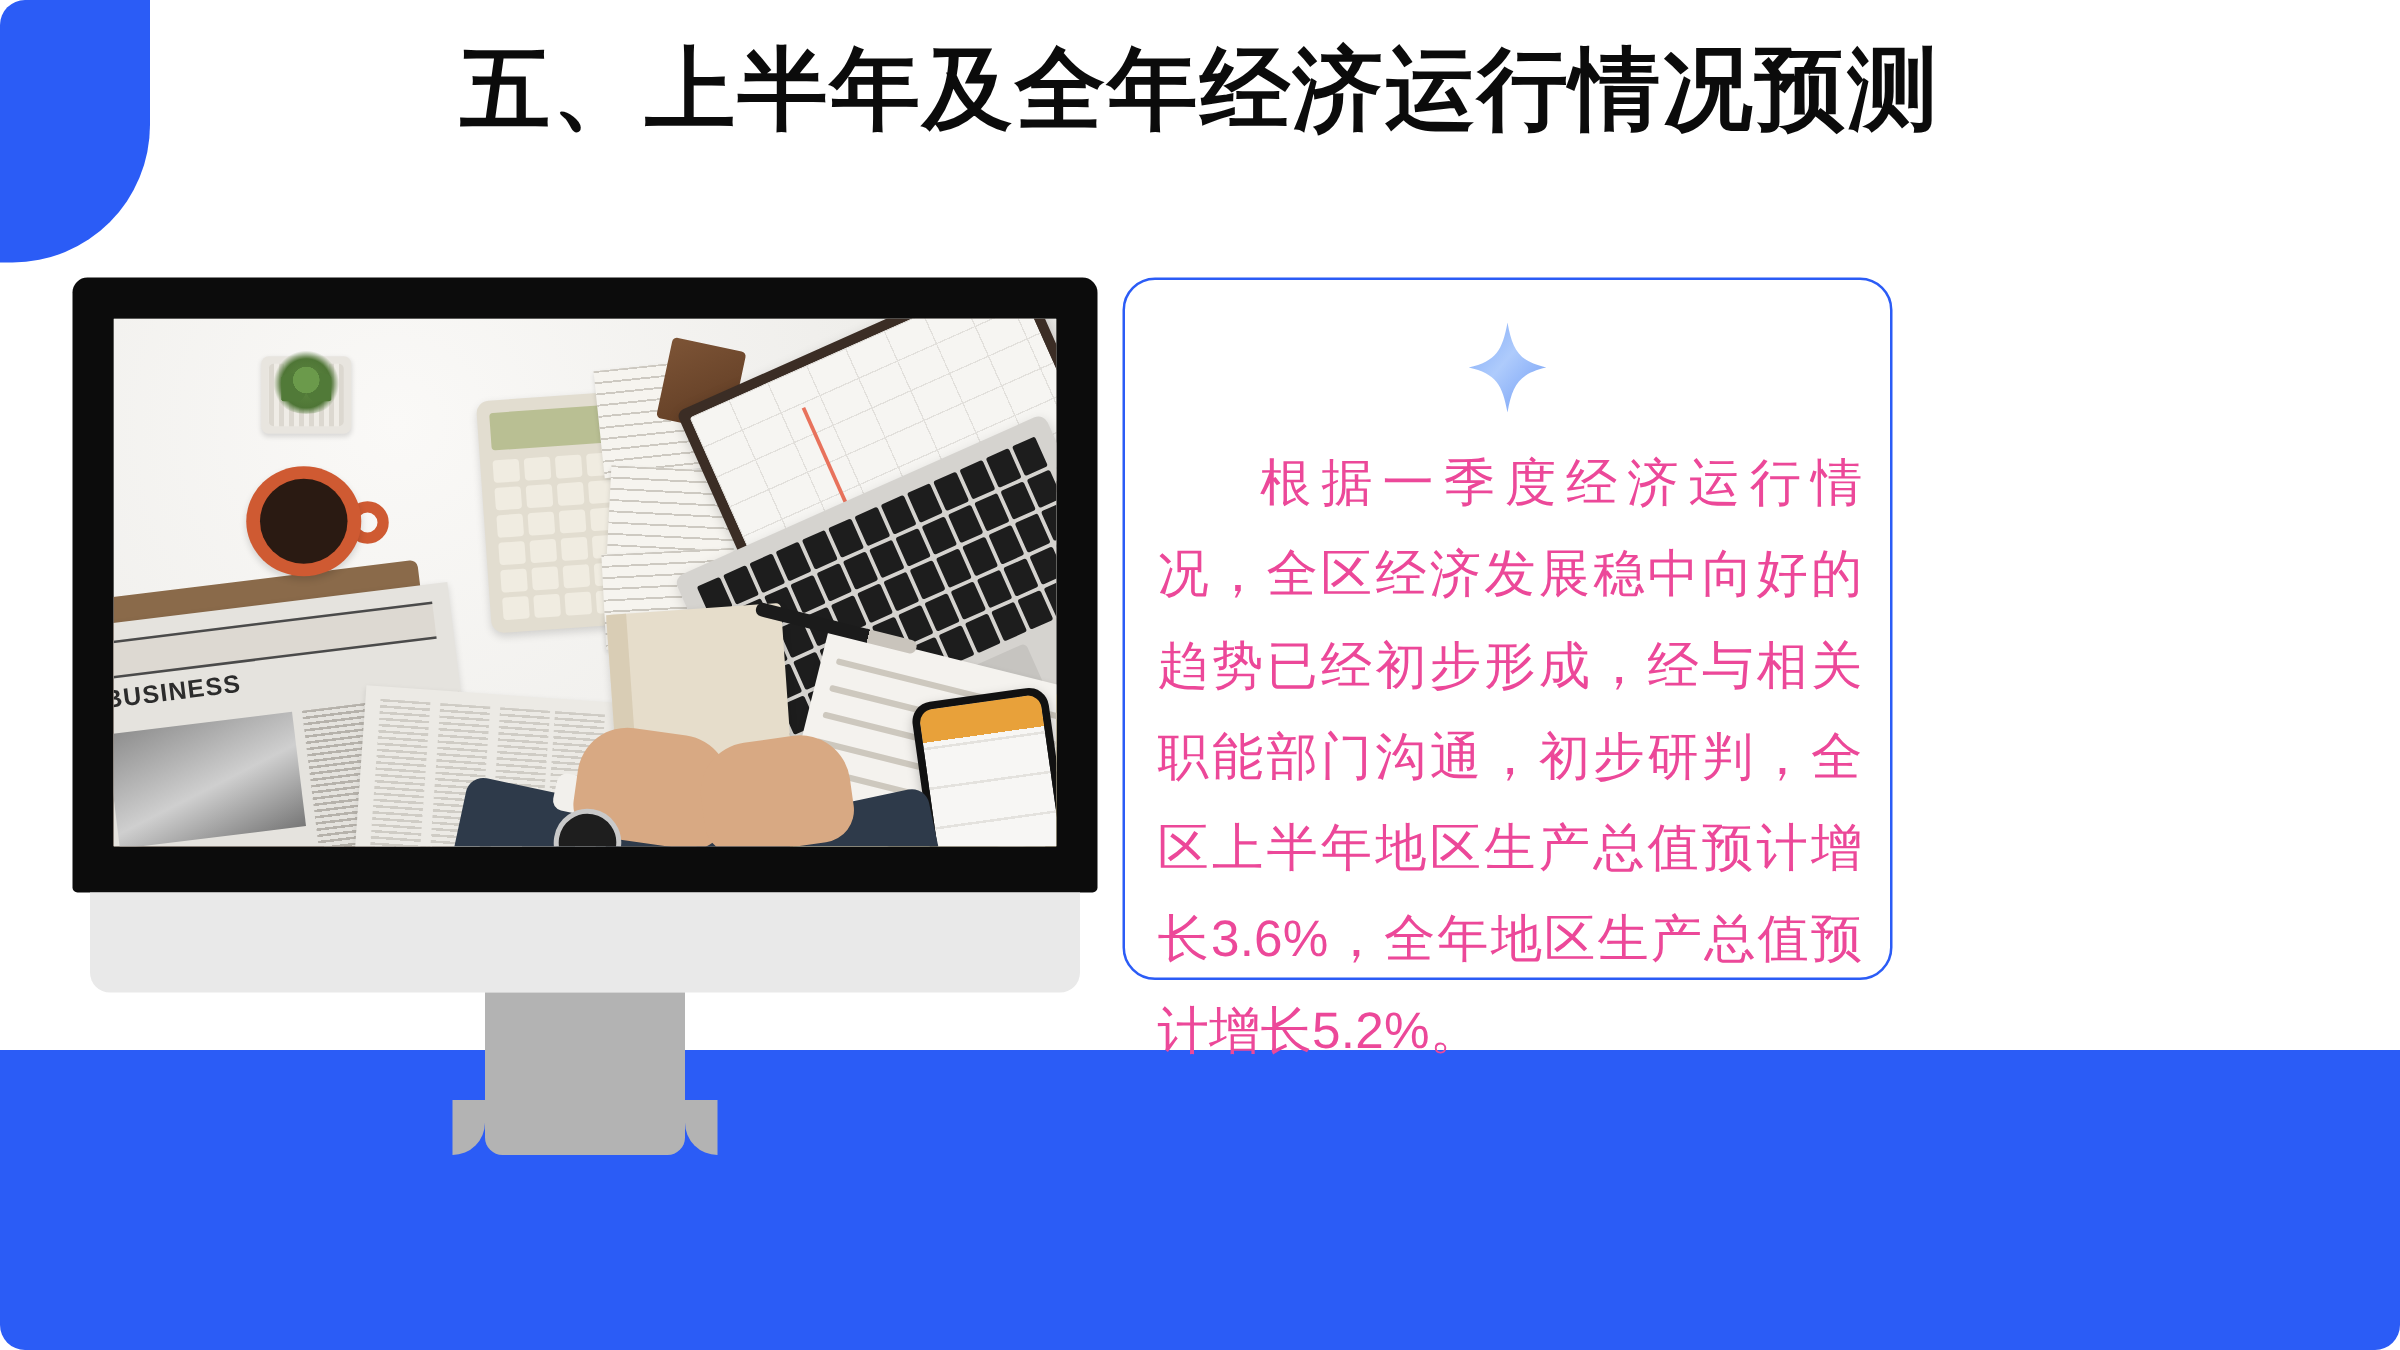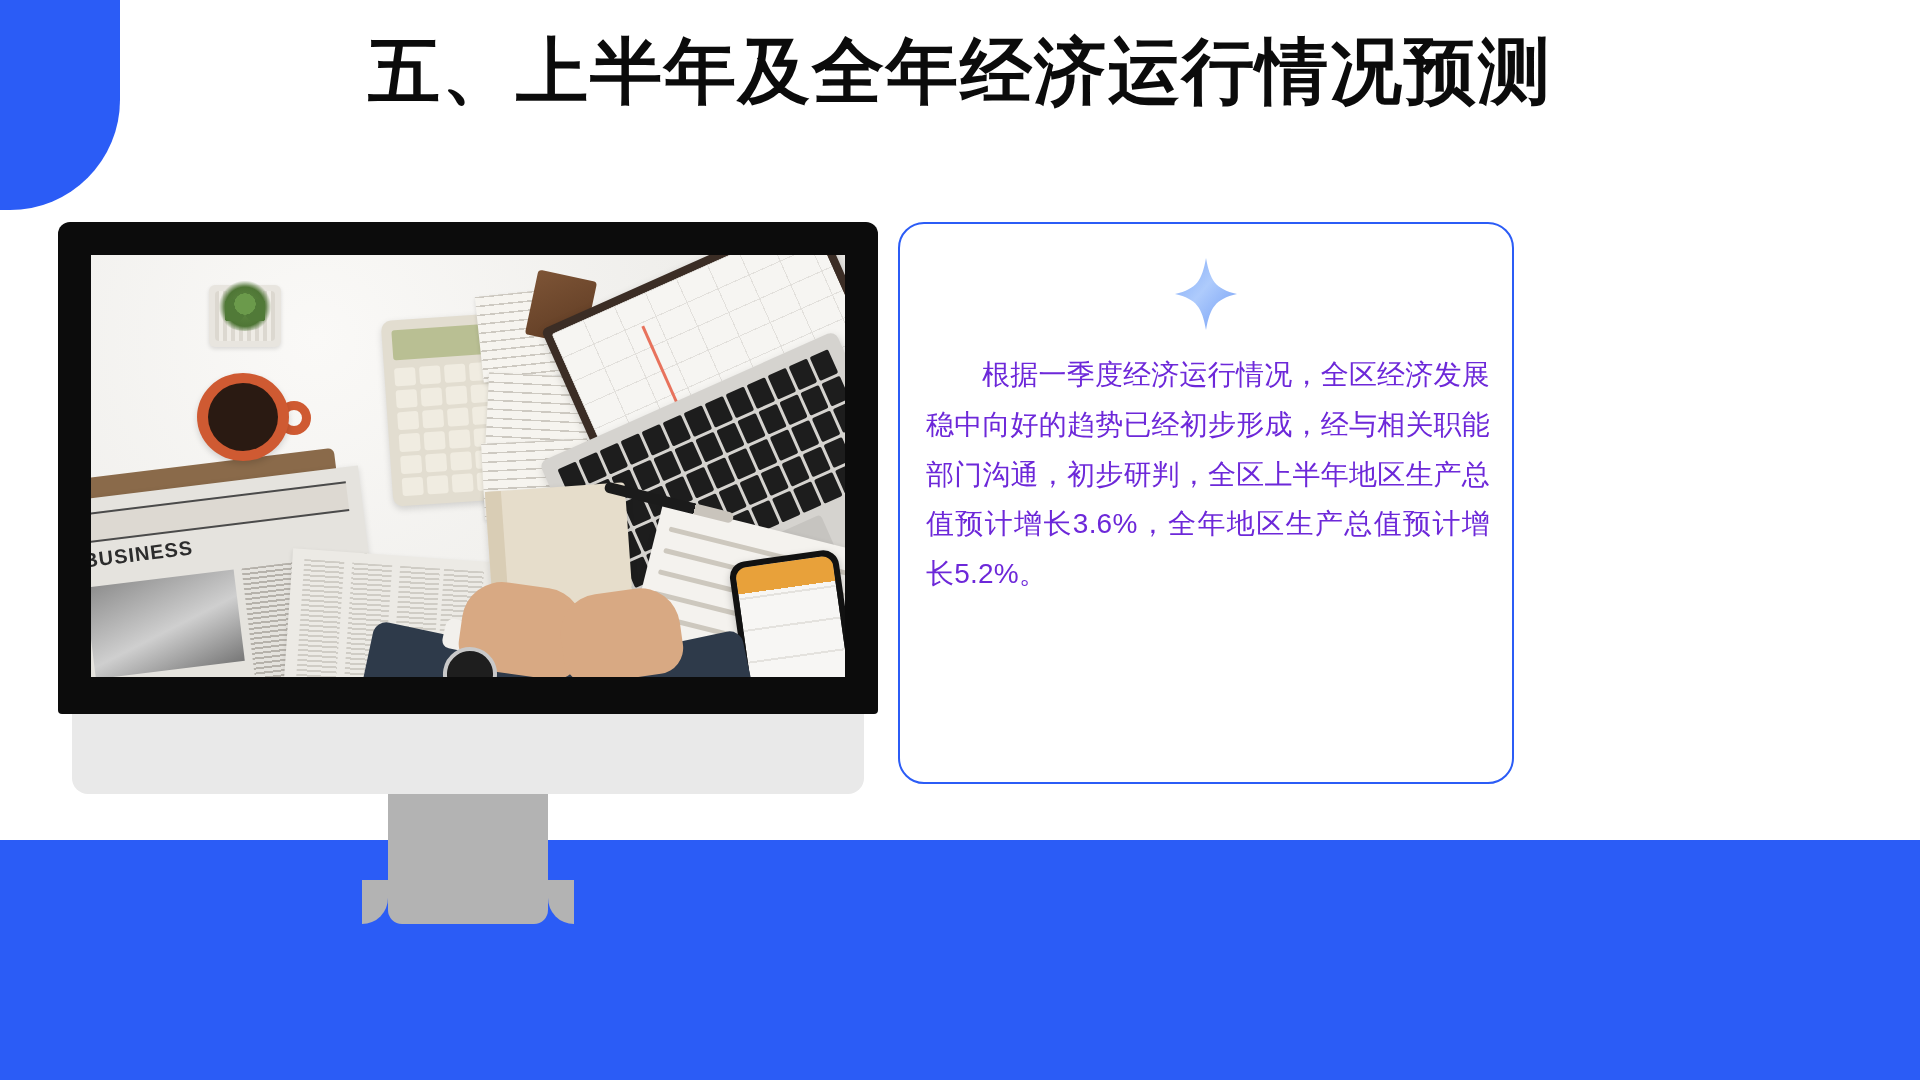--- a/index.html
+++ b/index.html
@@ -2,21 +2,21 @@
 <html><head>
 <meta charset="utf-8">
 <style>
   * { margin:0; padding:0; box-sizing:border-box; }
   html,body { width:1920px; height:1080px; overflow:hidden; }
   body {
     font-family:"Liberation Sans","DejaVu Sans",sans-serif;
     background:#ffffff;
     position:relative;
   }
-  .slide { position:absolute; inset:0; overflow:hidden; background:#fff; }
+  .slide { position:absolute; inset:0; overflow:hidden; background:#fff;border-radius:20px; }
   .deco-left-strip{
     position:absolute; left:0; top:-30px;
     width:120px; height:240px;
     background:#2B5CF6;
     border-bottom-right-radius:110px;
     z-index:1;
   }
   .deco-bottom-band {
     position:absolute; left:0; bottom:0;
     width:100%; height:240px;
@@ -311,23 +311,23 @@
     width:616px; height:562px;
     background:#ffffff;
     border:2px solid #2B5CF6;
     border-radius:26px;
     z-index:6;
     padding:0 26px;
   }
   .sparkle { position:absolute; left:50%; top:34px; transform:translateX(-50%); }
   .card-text {
     position:absolute; left:26px; right:22px; top:126px;
-    font-size:28px;
+    font-size:41px;
     line-height:1.78;
-    color:#6d28d9;
+    color:#ec4899;
     text-indent:2em;
     text-align:justify;
     letter-spacing:0.2px;
   }
 </style>
 </head>
 <body>
 
 <div class="slide">
 

